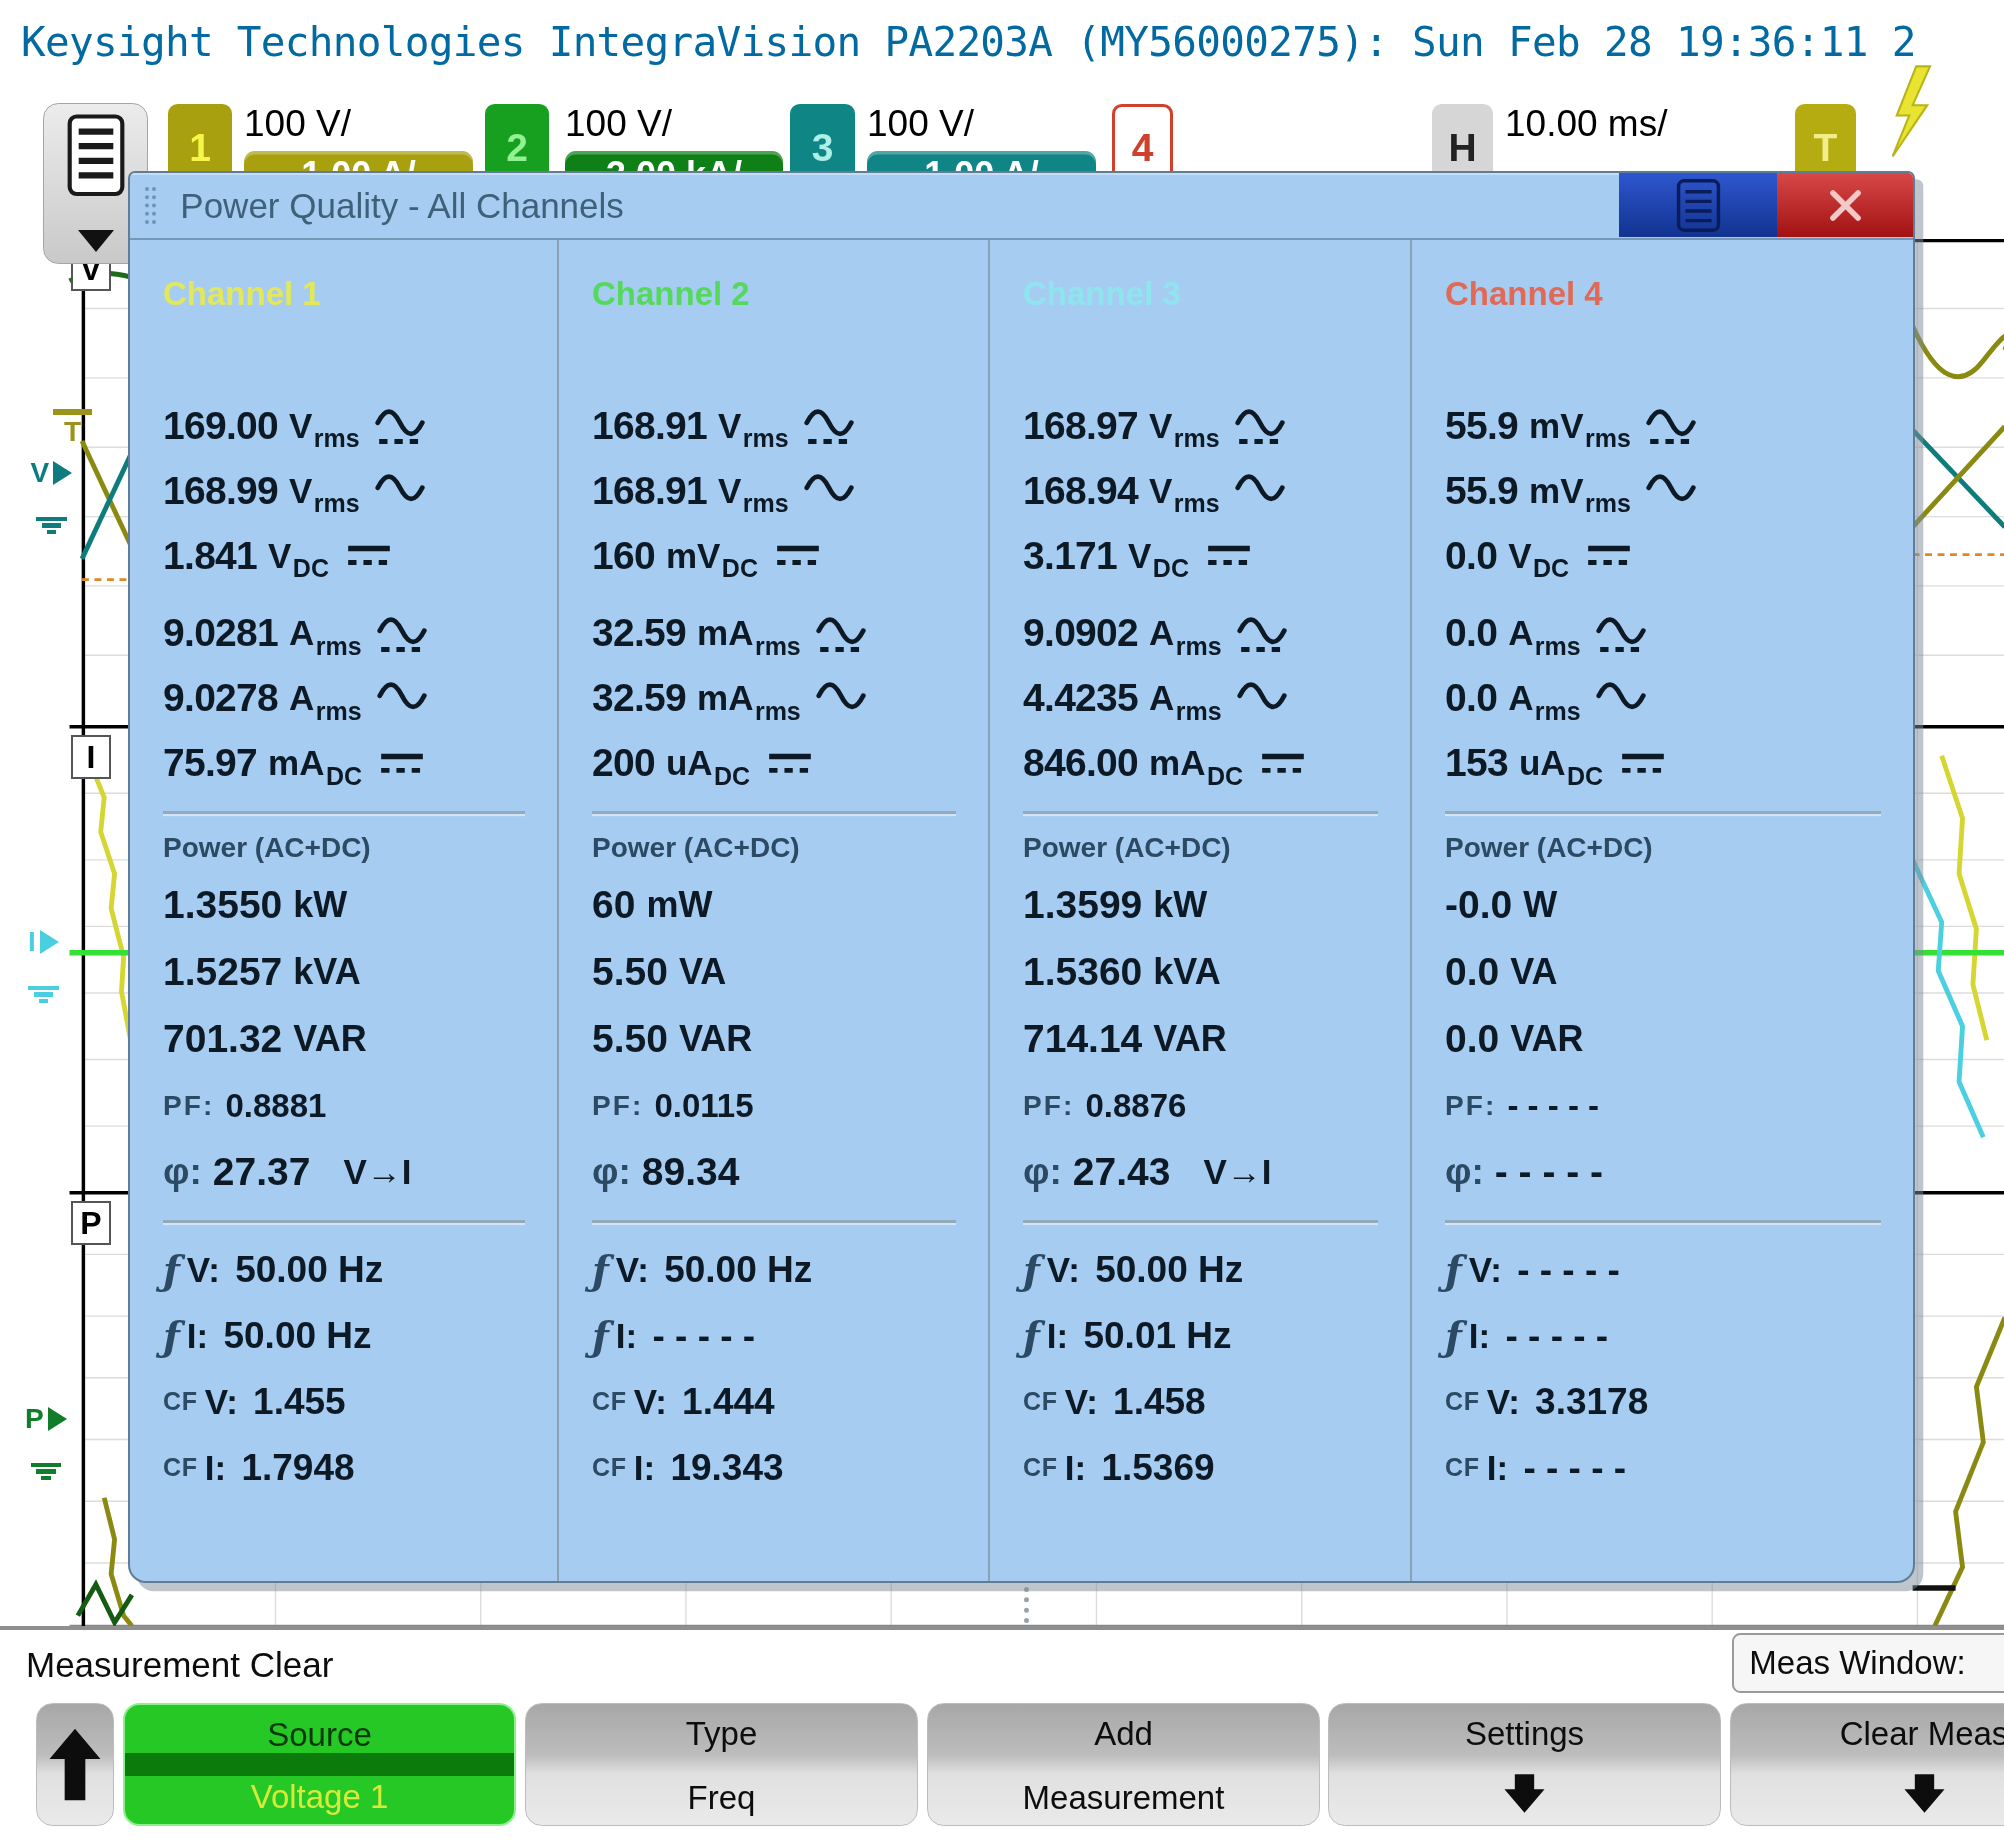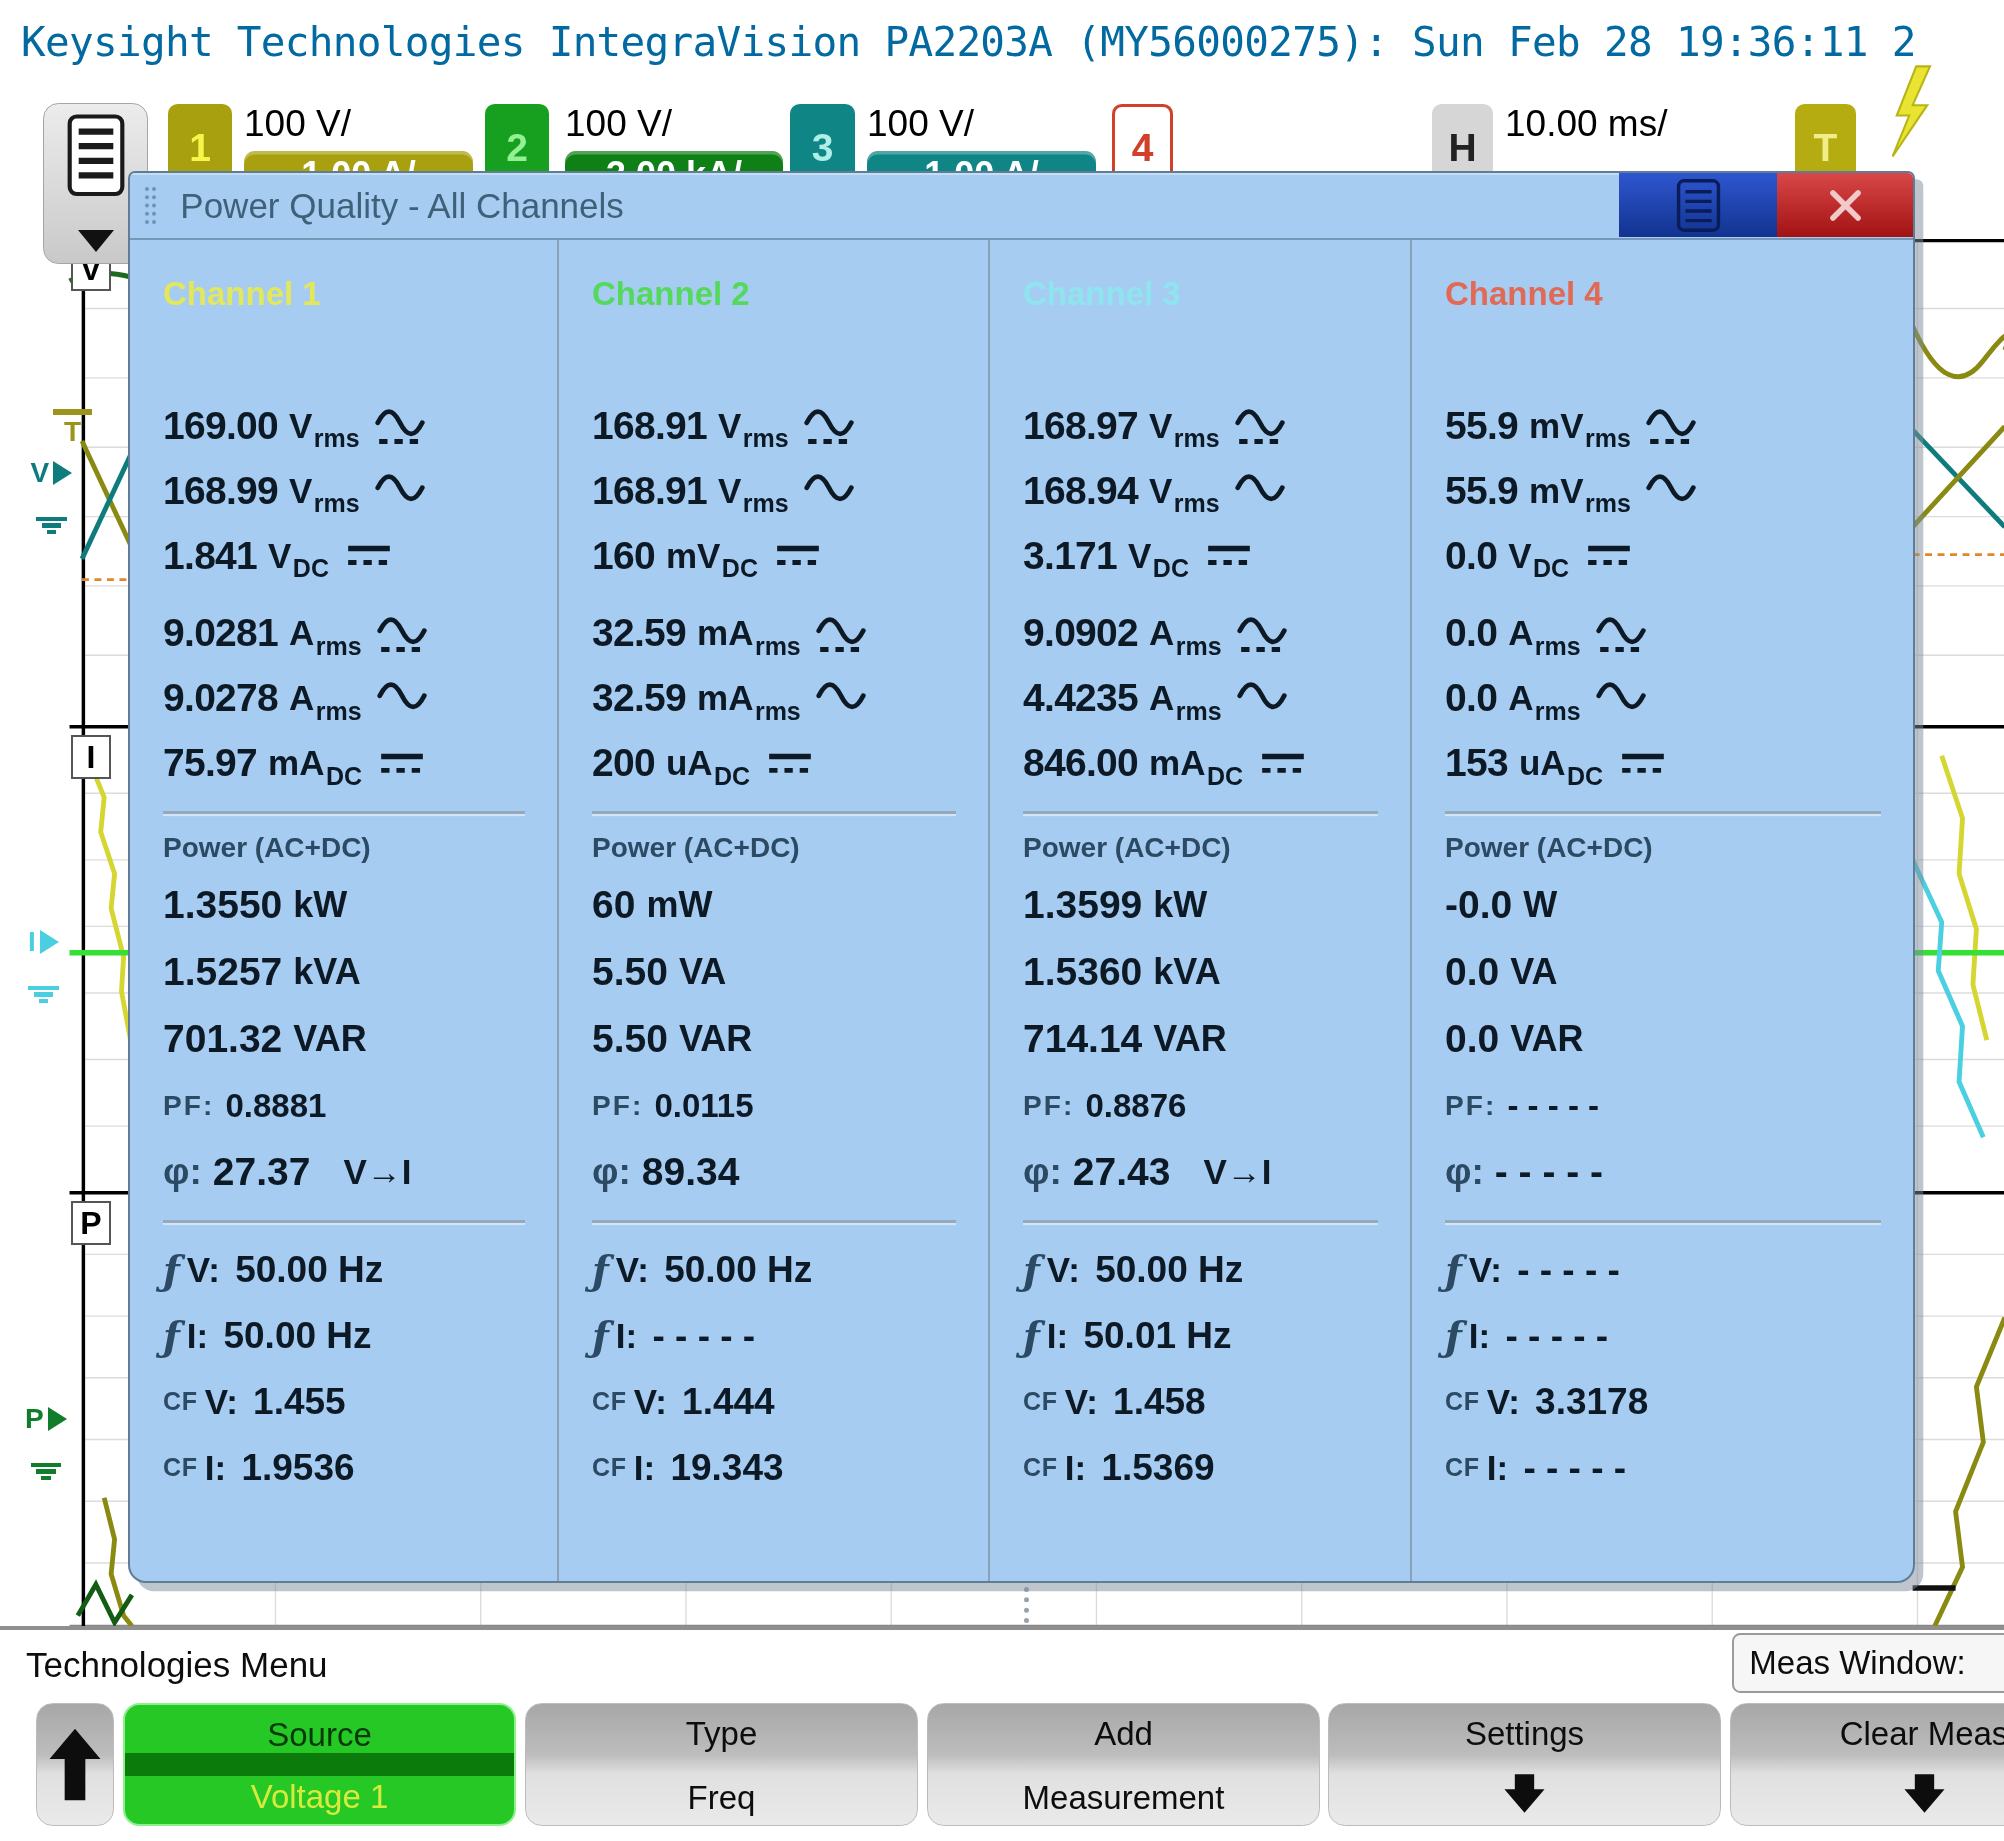--- a/index.html
+++ b/index.html
@@ -376,21 +376,21 @@
             <span class="fq-val">50.00 Hz</span>
           </div>
           <div class="fq-row">
             <span class="fq-pre cf">CF</span>
             <span class="fq-main">V:</span>
             <span class="fq-val">1.455</span>
           </div>
           <div class="fq-row">
             <span class="fq-pre cf">CF</span>
             <span class="fq-main">I:</span>
-            <span class="fq-val">1.9536</span>
+            <span class="fq-val">1.7948</span>
           </div>
         </div>
         <div class="dlg-col with-sep">
           <div class="ch-header" style="color: var(--c-ch2);">Channel 2</div>
           <div class="meas-row">
             <span class="m-val">168.91</span>
             <span class="m-unit">V</span>
             <span class="m-sub">rms</span>
             <span class="m-icon">
               <svg width="50" height="39" viewBox="0 0 72 56">
@@ -716,21 +716,21 @@
           <div class="fq-row">
             <span class="fq-pre cf">CF</span>
             <span class="fq-main">I:</span>
             <span class="fq-val">- - - - -</span>
           </div>
         </div>
       </div>
   </div>
 
   <div class="bottom">
-    <div class="menu-title">Technologies Menu</div>
+    <div class="menu-title">Measurement Clear</div>
     <div class="meas-window">Meas Window:</div>
 
     <div class="softkey" style="left:36px;width:78px">
       <svg width="62" height="83" viewBox="0 0 90 120" style="margin-top:8.3px">
         <path d="M45 8 L82 52 H60 V112 H30 V52 H8 Z" fill="#0d0d0d"></path>
       </svg>
     </div>
 
     <div class="softkey src-btn" style="left:123px;width:393px">
       <span class="sk-top">Source</span>

